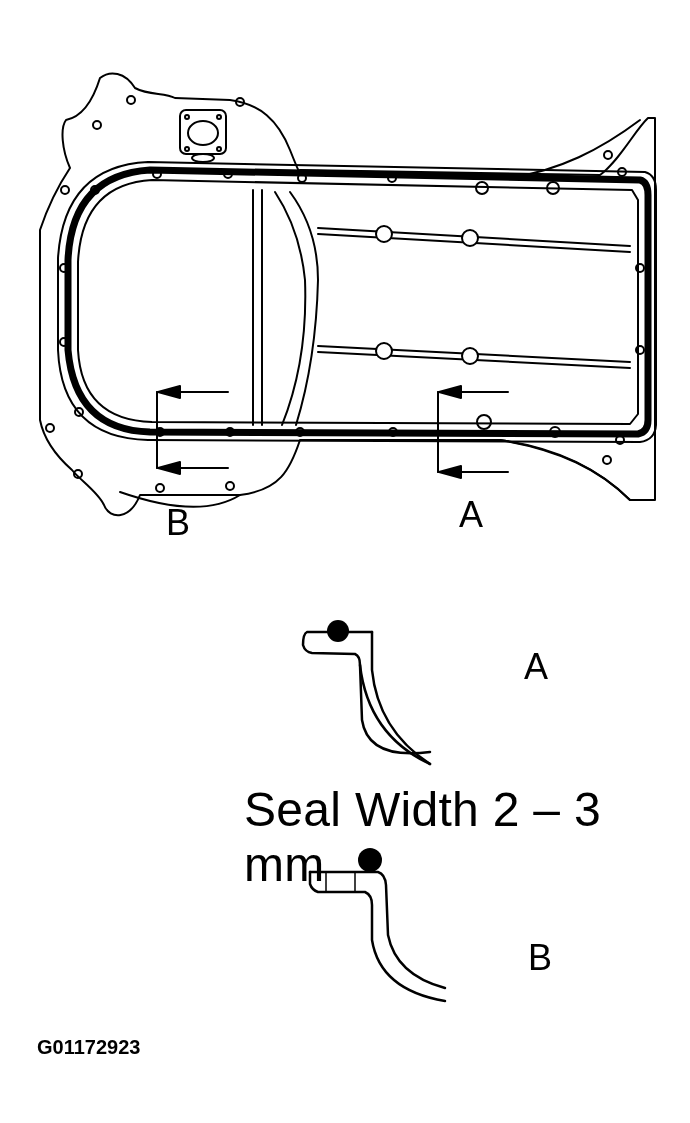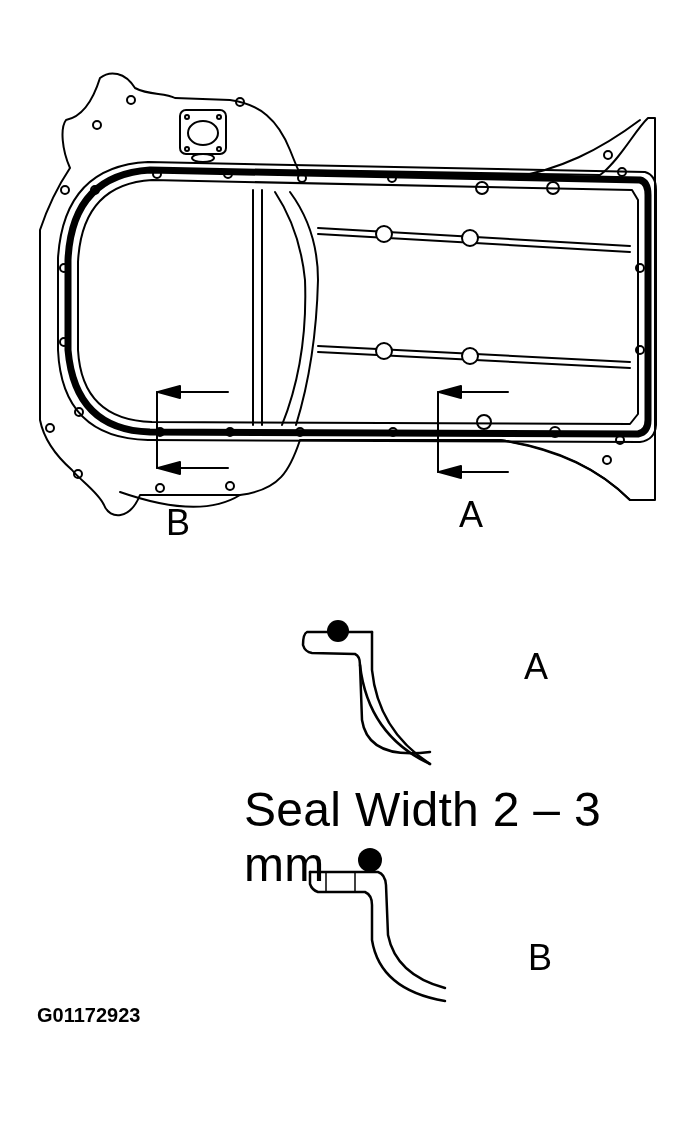--- a/index.html
+++ b/index.html
@@ -4,21 +4,21 @@
 <style>
   html, body { margin: 0; padding: 0; background: #ffffff; }
   body { width: 690px; height: 1123px; position: relative; overflow: hidden; font-family: "Liberation Sans", sans-serif; }
   .diagram { position: absolute; left: 0; top: 0; width: 690px; height: 1123px; }
   .lbl { position: absolute; color: #000; font-family: "Liberation Sans", sans-serif; }
   .callout-b { left: 166px; top: 502px; font-size: 36px; }
   .callout-a { left: 459px; top: 494px; font-size: 36px; }
   .sec-a { left: 524px; top: 646px; font-size: 36px; }
   .sec-b { left: 528px; top: 937px; font-size: 36px; }
   .spec { left: 221px; top: 782px; font-size: 48px; letter-spacing: 0.3px; margin-left: 23px; }
-  .figid { left: 37px; top: 1004px; font-size: 20px; font-weight: bold; }
+  .figid { left: 37px; top: 1036px; font-size: 20px; font-weight: bold; }
 </style>
 </head>
 <body>
 
 <svg class="diagram" viewBox="0 0 690 1123" xmlns="http://www.w3.org/2000/svg" fill="none" stroke="#000" stroke-linejoin="round" stroke-linecap="round">
 
   <g stroke-width="2">
     <path d="M100 78 C110 70 125 72 135 88 C150 96 165 92 175 98 L230 100 C260 104 278 120 290 150 C298 170 300 175 300 170 L600 175 C620 160 635 130 648 118 L655 118 L655 500 L630 500 C600 470 560 450 500 440 L300 440 C290 470 280 490 240 495 L140 495 C130 520 110 520 104 505 C98 492 80 480 72 470 C55 455 44 440 40 420 L40 230 C50 200 62 180 70 168 C62 150 60 128 66 120 C76 118 90 110 100 78 Z"></path>
 
     <path d="M500 440 C560 448 600 470 630 500"></path>

